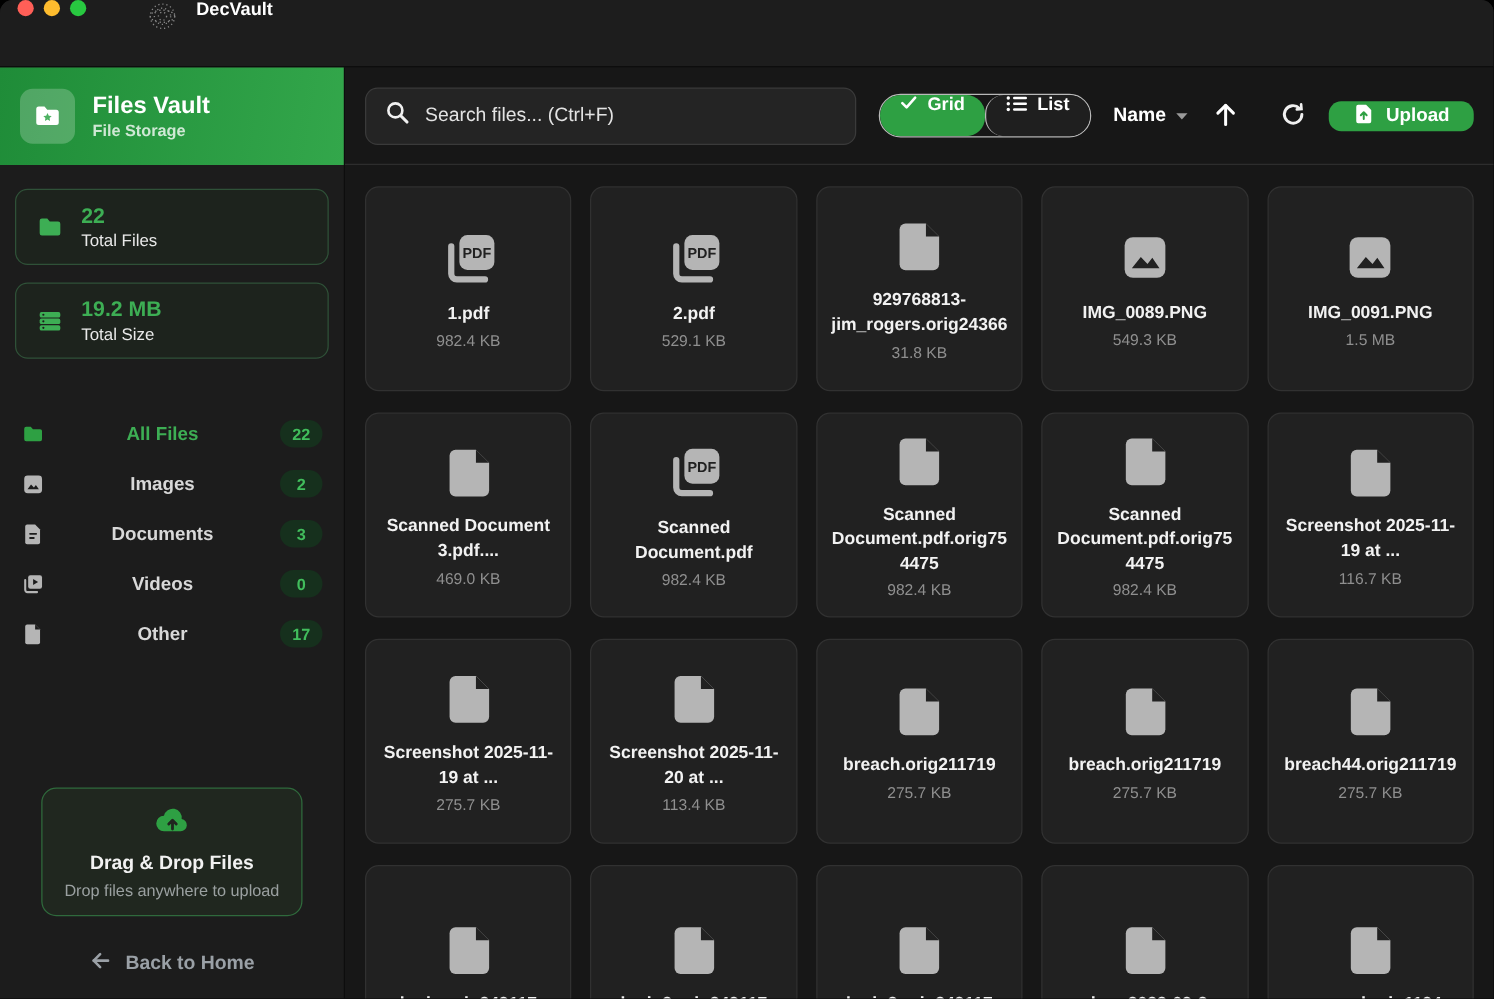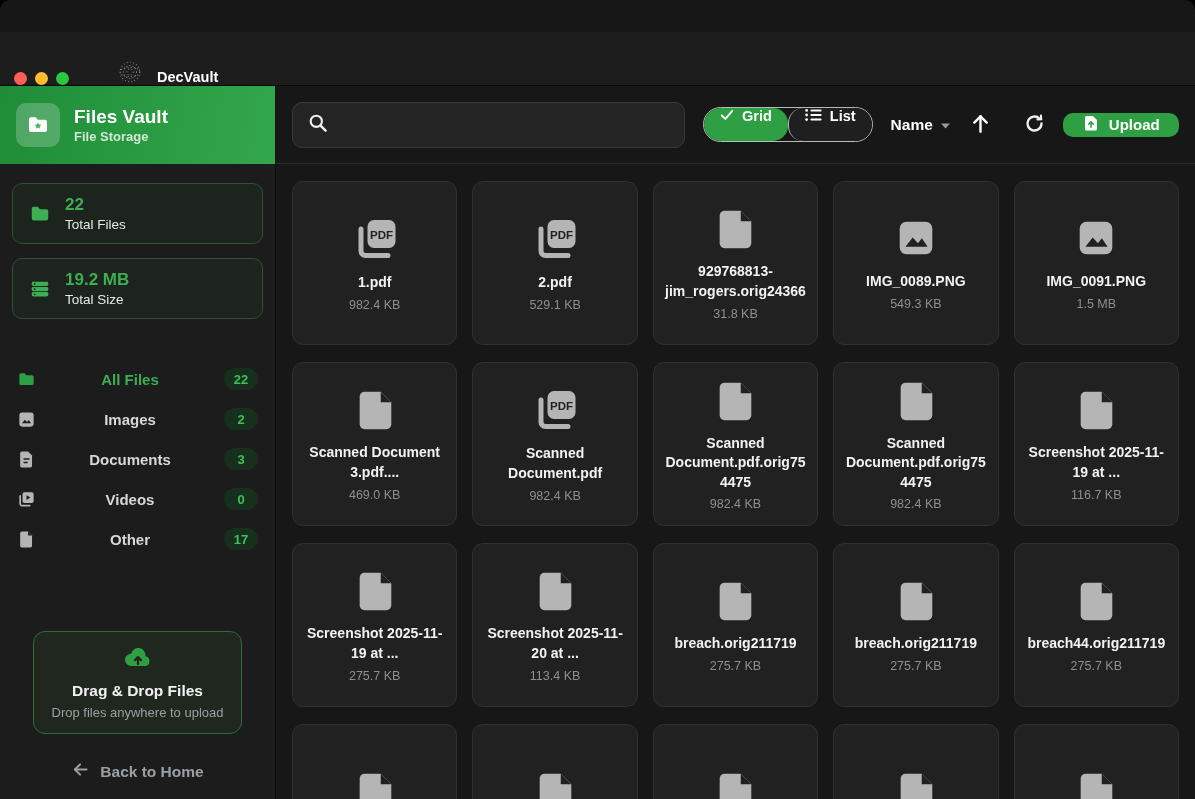--- a/index.html
+++ b/index.html
@@ -1,20 +1,20 @@
 <!DOCTYPE html>
 <html><head>
 <meta charset="utf-8">
 <style>
   * { margin:0; padding:0; box-sizing:border-box; }
   html,body { background:#000; font-family:"Liberation Sans", sans-serif; }
   .window { width:1195px; height:799px; background:#171717; border-radius:10px 10px 0 0; overflow:hidden; display:flex; flex-direction:column; }
 
   
-  .titlebar { height:54px; flex:0 0 54px; background:#1d1d1d; display:flex; align-items:flex-end; padding:0 14px; border-bottom:1px solid #090909;margin-top:32px; }
+  .titlebar { height:54px; flex:0 0 54px; background:#1d1d1d; display:flex; align-items:flex-start; padding:0 14px; border-bottom:1px solid #090909; }
   .traffic { display:flex; gap:8px; margin-right:48px; }
   .tl { width:13px; height:13px; border-radius:50%; }
   .tl.red{ background:#ff5f57; } .tl.yellow{ background:#febc2e; } .tl.green{ background:#28c840; }
   .logo { width:26px; height:26px; margin-right:14px; display:flex; align-items:center; justify-content:center; }
   .app-title { color:#fff; font-size:14.5px; font-weight:700; }
 
   .body { flex:1; display:flex; min-height:0; }
 
   
   .sidebar { width:276px; flex:0 0 276px; background:#1c1c1c; border-right:1px solid #0d0d0d; display:flex; flex-direction:column; min-height:0; }
@@ -215,20 +215,21 @@
 
     <div class="main">
       <div class="toolbar">
         <div class="search">
           <span>
             <svg width="20" height="20" viewBox="0 0 20 20">
                 <circle cx="8.3" cy="8.3" r="5.6" fill="none" stroke="#f0f0f0" stroke-width="2.1"></circle>
                 <line x1="12.8" y1="12.8" x2="17.6" y2="17.6" stroke="#f0f0f0" stroke-width="2.5" stroke-linecap="round"></line>
               </svg>
           </span>
+          <input type="text" placeholder="Search files... (Ctrl+F)" style="">
         </div>
 
         <div class="segmented">
           <div class="seg active">
             <span>
               <svg width="14" height="12" viewBox="0 0 16 14">
                   <path d="M2 7.5 L6 11.5 L14 2.5" fill="none" stroke="#fff" stroke-width="2.4" stroke-linecap="round" stroke-linejoin="round"></path>
                 </svg>
             </span>
             <span>Grid</span>

